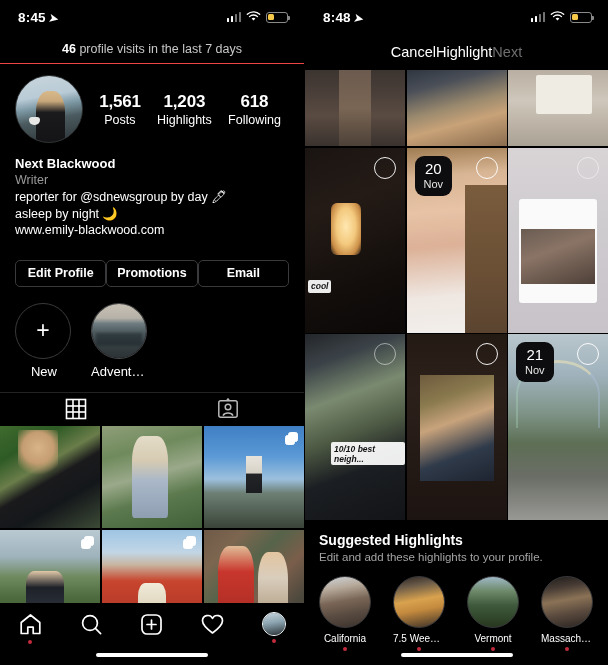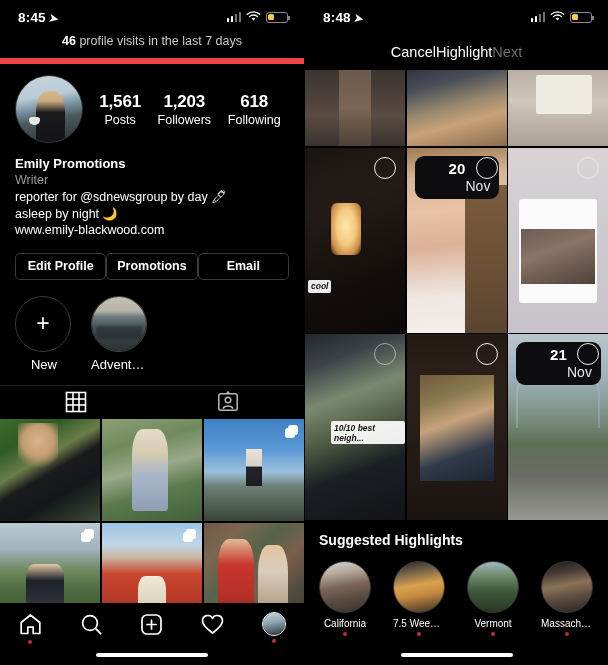--- a/index.html
+++ b/index.html
@@ -41,22 +41,22 @@
     display:inline-flex; align-items:center; justify-content:center;
     background:#ed4956; color:#fff; font-size:9.5px; font-weight:bold;
     border-radius:9px; padding:1px 4.5px; margin-left:6px; vertical-align:2px;
     min-width:17px; height:14px;
   }
   .hamburger { position:absolute; right:13px; top:50%; transform:translateY(-50%);
     width:20px; display:flex; flex-direction:column; gap:4.5px; cursor:pointer;}
   .hamburger span { height:1.6px; background:#fff; display:block; border-radius:1px;}
 
   .visits-bar {
-    height: 30px; display:flex; align-items:flex-start; justify-content:center;
-    color:#c9c9c9; font-size:12.5px; border-bottom:6px solid #ef4444;
+    height: 30px; display:flex; align-items:center; justify-content:center;
+    color:#c9c9c9; font-size:12.5px; border-bottom:1px solid #ef4444;
   }
   .visits-bar b { color:#fff; font-weight:bold; }
 
   
   .profile { padding: 11px 15px 0 15px; }
   .profile-top { display:flex; align-items:center; }
   .avatar {
     width:68px; height:68px; border-radius:50%;
     border:1.5px solid #2e2e2e; overflow:hidden; flex:none;
     background:#3b4a52; position:relative;
@@ -67,21 +67,21 @@
   .stats { display:flex; flex:1; justify-content:space-around; padding-left:8px; }
   .stat { text-align:center; color:#fff; }
   .stat .num { font-size:17px; font-weight:bold; letter-spacing:-.2px; }
   .stat .lbl { font-size:12.5px; margin-top:1px; color:#fff; }
 
   .bio { margin-top:12px; color:#fff; font-size:12.5px; line-height:1.33; }
   .bio .name { font-weight:bold; font-size:13px; }
   .bio .cat { color:#9a9a9a; }
   .bio .link { color:#fff; }
 
-  .action-row { display:flex; gap:0; margin-top:14px; }
+  .action-row { display:flex; gap:0; margin-top:21px; }
   .btn {
     flex:1; height:27px; border:1px solid #3a3a3c; border-radius:5px;
     background:#000; color:#fff; font-size:12.5px; font-weight:bold;
     display:flex; align-items:center; justify-content:center; cursor:pointer;
   }
 
   .highlights-row { display:flex; gap:18px; margin-top:16px; padding-bottom:13px; }
   .hl { width:58px; text-align:center; }
   .hl-circle {
     width:56px; height:56px; border-radius:50%; border:1px solid #3a3a3c;
@@ -141,22 +141,22 @@
   .rnav .next { font-size:14.5px; color:#6f6f72; cursor:pointer;}
 
   .story-grid { display:grid; grid-template-columns:repeat(3,1fr); gap:1.5px; height:450px;
      grid-template-rows: 76px 185px 188px; overflow:hidden; }
   .st { position:relative; overflow:hidden; }
   .sel-circle { position:absolute; top:9px; right:9px; width:22px; height:22px;
      border:1.8px solid rgba(255,255,255,.92); border-radius:50%; background:transparent; cursor:pointer;}
   .sel-circle.dim { border-color: rgba(255,255,255,.5); }
   .date-badge { position:absolute; top:8px; left:8px; background:#0d0d0f; color:#fff;
      border-radius:9px; padding:5px 9px 6px; text-align:center; line-height:1; }
-  .date-badge .d { font-size:15px; font-weight:bold; display:block; }
-  .date-badge .m { font-size:14px; display:block; margin-top:3px; color:#e6e6e6;margin-left:42px; }
+  .date-badge .d { font-size:15px; font-weight:normal; display:block; }
+  .date-badge .m { font-size:11px; display:block; margin-top:3px; color:#e6e6e6; }
   .cap { position:absolute; background:rgba(255,255,255,.92); color:#111;
      font-size:8.5px; font-weight:bold; font-style:italic; padding:1.5px 3px; border-radius:2px;}
 
   .s1{background:linear-gradient(180deg,#3c3430 0%,#4a3f39 30%,#5a4b42 60%,#3a322e 100%);}
   .s1::after{content:"";position:absolute;left:34%;top:0;width:32%;height:100%;background:linear-gradient(180deg,#6b5a4e 0%,#7a6654 50%,#4d4138 100%);}
   .s2{background:linear-gradient(165deg,#2f3640 0%,#4a4f58 22%,#9b8a6e 48%,#c8a278 66%,#8a6c4e 100%);}
   .s3{background:linear-gradient(180deg,#b9aea2 0%,#cfc7bb 40%,#bdb4a7 70%,#aba296 100%);}
   .s3 .note{position:absolute;left:28%;top:6%;width:56%;height:52%;background:#efece4;border-radius:2px;}
   .s4{background:linear-gradient(160deg,#1a1412 0%,#241b16 30%,#130e0c 70%,#0b0807 100%);}
   .s4 .lamp{position:absolute;left:26%;top:30%;width:30%;height:28%;background:radial-gradient(ellipse at 50% 45%,#ffe7b0 0%,#f3c97e 45%,#c98c46 75%,rgba(0,0,0,0) 100%);border-radius:6px;}
@@ -227,31 +227,31 @@
             <div class="av-person"></div>
             <div class="av-cup"></div>
         </div>
         <div class="stats">
           <div class="stat">
             <div class="num">1,561</div>
             <div class="lbl">Posts</div>
           </div>
           <div class="stat">
             <div class="num">1,203</div>
-            <div class="lbl">Followers</div>
+            <div class="lbl">Highlights</div>
           </div>
           <div class="stat">
             <div class="num">618</div>
             <div class="lbl">Following</div>
           </div>
         </div>
       </div>
 
       <div class="bio">
-        <div class="name">Emily Promotions</div>
+        <div class="name">Next Blackwood</div>
         <div class="cat">Writer</div>
         <div>reporter for @sdnewsgroup by day 🖊</div>
         <div>asleep by night 🌙</div>
         <div class="link">www.emily-blackwood.com</div>
       </div>
 
       <div class="action-row">
         <div class="btn">Edit Profile</div>
         <div class="btn">Promotions</div>
         <div class="btn">Email</div>
@@ -403,38 +403,39 @@
         <div class="sel-circle"></div>
       </div>
       <div class="st s6">
         <div class="poll"></div>
           <div class="meme"></div>
         <div class="sel-circle dim"></div>
       </div>
 
       <div class="st s7">
         <div class="sel-circle dim"></div>
-        <div class="cap" style="left:26px;top:87px;">10/10 best neigh...</div>
+        <div class="cap" style="left:26px;top:108px;">10/10 best neigh...</div>
       </div>
       <div class="st s8">
         <div class="pic"></div>
         <div class="sel-circle"></div>
       </div>
       <div class="st s9">
         <div class="rb"></div>
         <div class="date-badge">
           <span class="d">21</span>
           <span class="m">Nov</span>
         </div>
         <div class="sel-circle"></div>
       </div>
     </div>
 
     <div class="sugg">
       <h3>Suggested Highlights</h3>
+      <p>Edit and add these highlights to your profile.</p>
       <div class="sugg-row">
         <div class="sg">
           <div class="sg-circle c1"></div>
           <div class="sg-label">California</div>
           <div class="sg-dot"></div>
         </div>
         <div class="sg">
           <div class="sg-circle c2"></div>
           <div class="sg-label">7.5 Weekend</div>
           <div class="sg-dot"></div>

